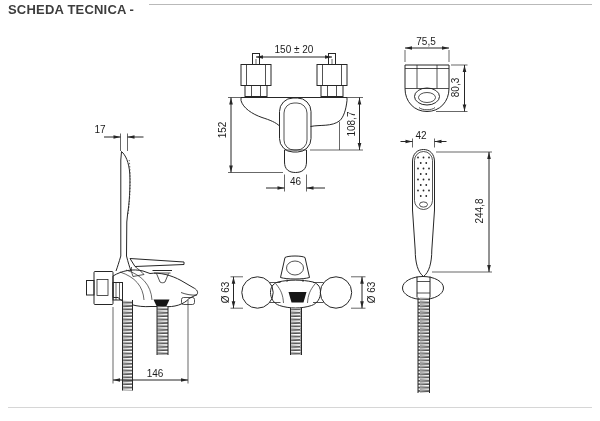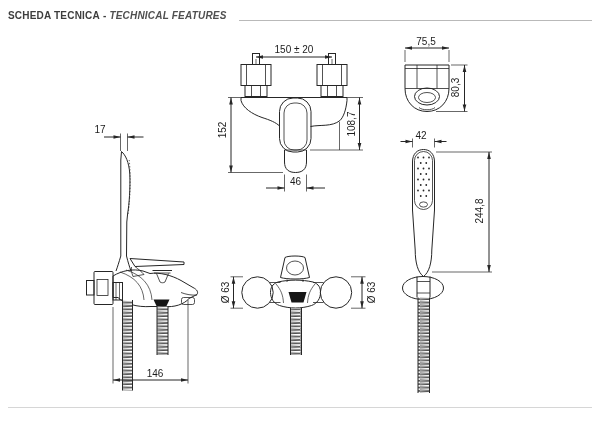--- a/index.html
+++ b/index.html
@@ -1,40 +1,39 @@
 <!DOCTYPE html>
 <html><head>
 <meta charset="utf-8">
 <style>
   html,body{margin:0;padding:0;}
   body{width:600px;height:421px;background:#ffffff;overflow:hidden;position:relative;
        font-family:"Liberation Sans",sans-serif;}
-  .header{position:absolute;top:10px;left:8px;right:8px;display:flex;align-items:flex-end;
-          font-size:10px;font-weight:bold;letter-spacing:.2px;color:#3d3d3d;white-space:pre;}
+  .header{position:absolute;top:2px;left:8px;right:8px;display:flex;align-items:flex-start;
+          font-size:13px;font-weight:bold;letter-spacing:.2px;color:#3d3d3d;white-space:pre;}
   .header .sep{margin:0 3px;}
   .header .it{font-style:italic;color:#4f4f4f;}
   .header-rule{flex:1;height:1px;background:#b9b9b9;margin-left:12px;margin-top:2px;}
   .bottom-rule{position:absolute;left:8px;right:8px;top:407px;height:1px;background:#d6d6d6;}
   svg.sheet{position:absolute;left:0;top:0;}
   .ln{stroke:#262626;stroke-width:1;fill:none;}
   .thin{stroke:#262626;stroke-width:.7;fill:none;}
   .mid{stroke:#262626;stroke-width:.8;fill:none;}
   .arr{fill:#262626;stroke:none;}
   .solid{fill:#161616;stroke:none;}
   text.dim{font-size:10px;fill:#1c1c1c;text-anchor:middle;
            font-family:"Liberation Sans",sans-serif;}
   .dots{fill:#262626;stroke:none;}
 </style>
 </head>
 <body>
 
 <div class="header">
   <span>SCHEDA TECNICA</span>
   <span class="sep">-</span>
-  <span class="it">TECHNICAL FEATURES</span>
   <div class="header-rule"></div>
 </div>
 
 <svg class="sheet" width="600" height="421" viewBox="0 0 600 421">
   <defs>
     <pattern id="hosePat" width="12" height="3.4" patternUnits="userSpaceOnUse">
       <rect width="12" height="3.4" fill="#ffffff"></rect>
       <path d="M0,0.7 L12,0.25 M0,2.5 L12,2.9" stroke="#2a2a2a" stroke-width="0.8" fill="none"></path>
     </pattern>
   </defs>

